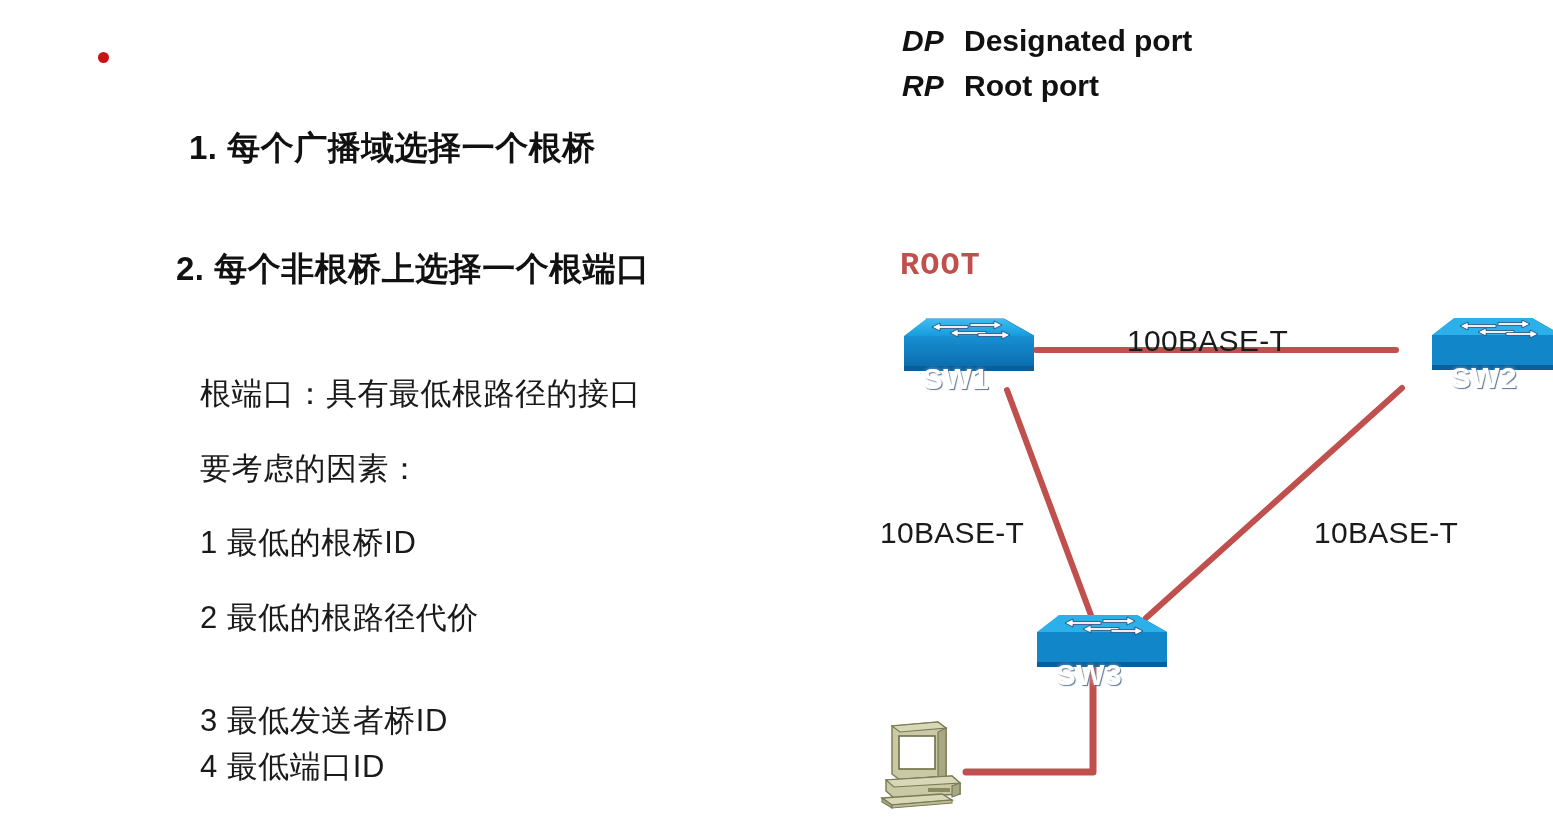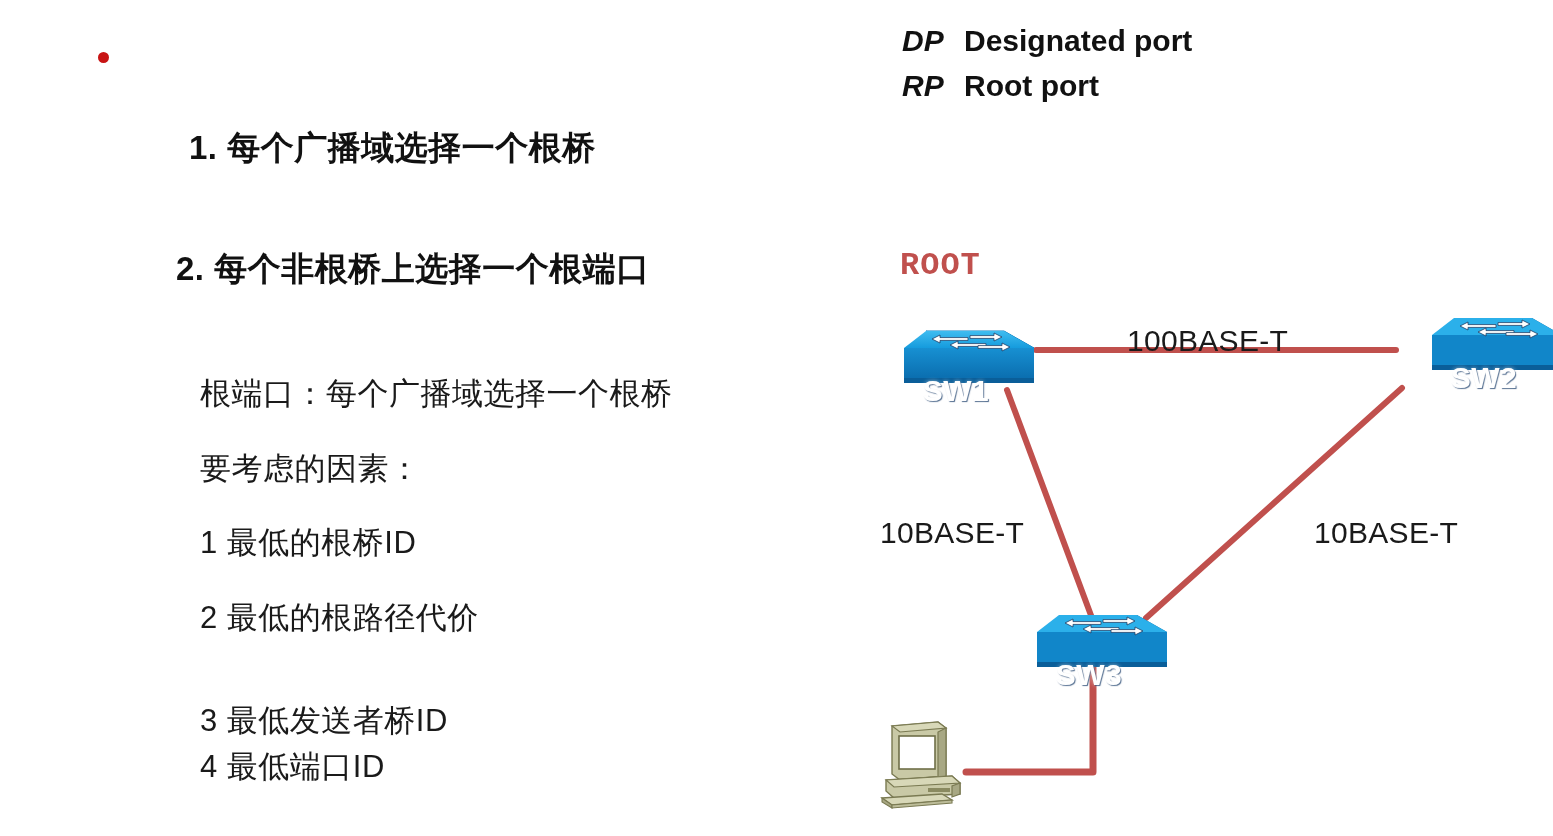--- a/index.html
+++ b/index.html
@@ -114,21 +114,21 @@
   .ll-100 { left: 1127px; top: 295px; margin-top: 29px; }
   .ll-10a { left: 880px;  top: 516px; }
   .ll-10b { left: 1314px; top: 516px; }
 
   
   .switch-node {
     position: absolute;
     width: 146px;
     height: 92px;
   }
-  .sw1 { left: 896px;  top: 321px; }
+  .sw1 { left: 896px;  top: 309px; }
   .sw2 { left: 1424px; top: 308px; }
   .sw3 { left: 1029px; top: 605px; }
   .switch-node svg { display: block; width: 146px; height: 92px; }
   .sw-text {
     position: absolute;
     left: 0;
     top: 53px;
     width: 120px;
     text-align: center;
     font-size: 30px;
@@ -161,21 +161,21 @@
     <line x1="1402" y1="388" x2="1146" y2="618" stroke="#C0504D" stroke-width="6" stroke-linecap="round"></line>
 
     <polyline points="1093,668 1093,772 966,772" fill="none" stroke="#C0504D" stroke-width="7" stroke-linecap="round" stroke-linejoin="round"></polyline>
   </svg>
 
   <span class="bullet-dot"></span>
 
   <div class="step step-1">1. 每个广播域选择一个根桥</div>
   <div class="step step-2">2. 每个非根桥上选择一个根端口</div>
 
-  <div class="body-line bl-0">根端口：每个广播域选择一个根桥</div>
+  <div class="body-line bl-0">根端口：具有最低根路径的接口</div>
   <div class="body-line bl-1">要考虑的因素：</div>
   <div class="body-line bl-2">1 最低的根桥ID</div>
   <div class="body-line bl-3">2 最低的根路径代价</div>
   <div class="body-line bl-4">3 最低发送者桥ID</div>
   <div class="body-line bl-5">4 最低端口ID</div>
 
   <div class="legend">
     <span class="legend-row">
       <span class="legend-abbr">DP</span><span>Designated port</span>
     </span>

